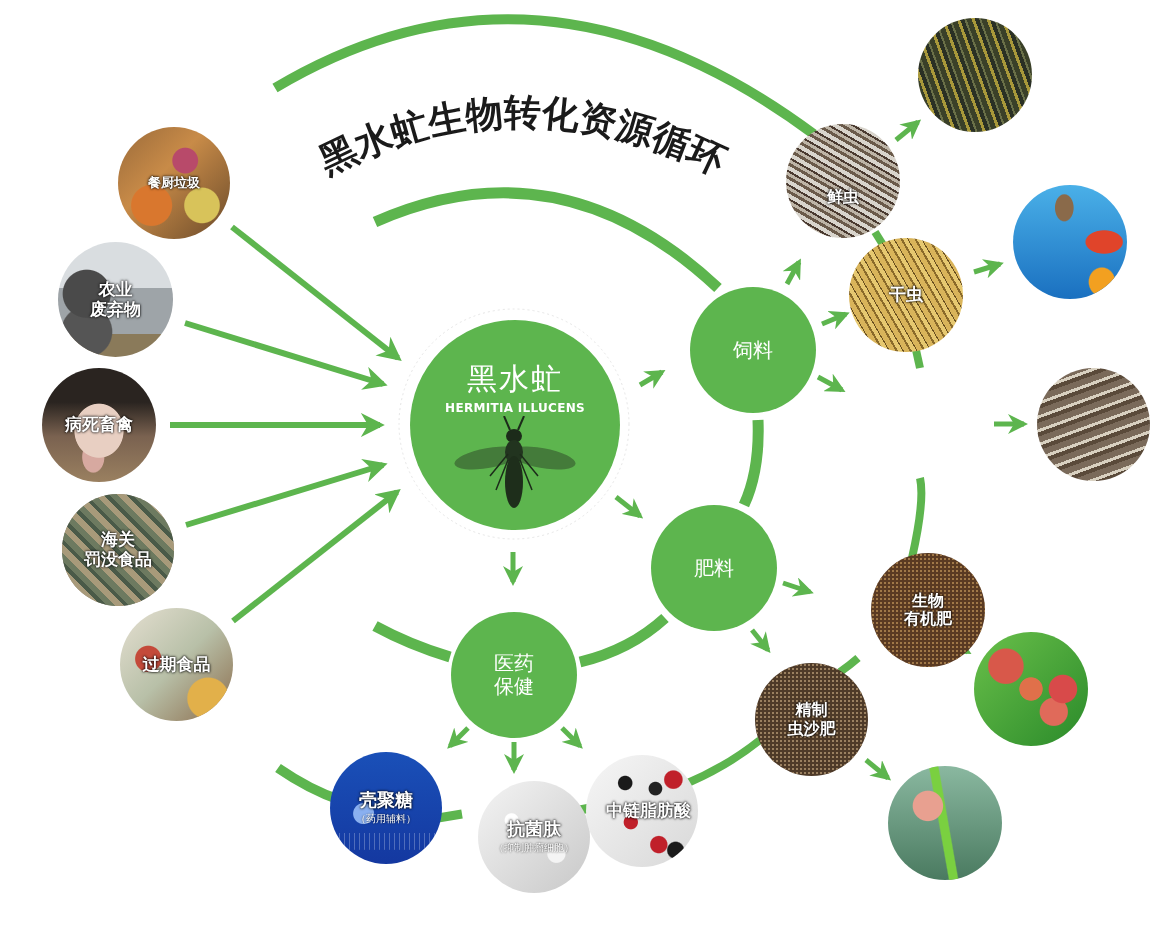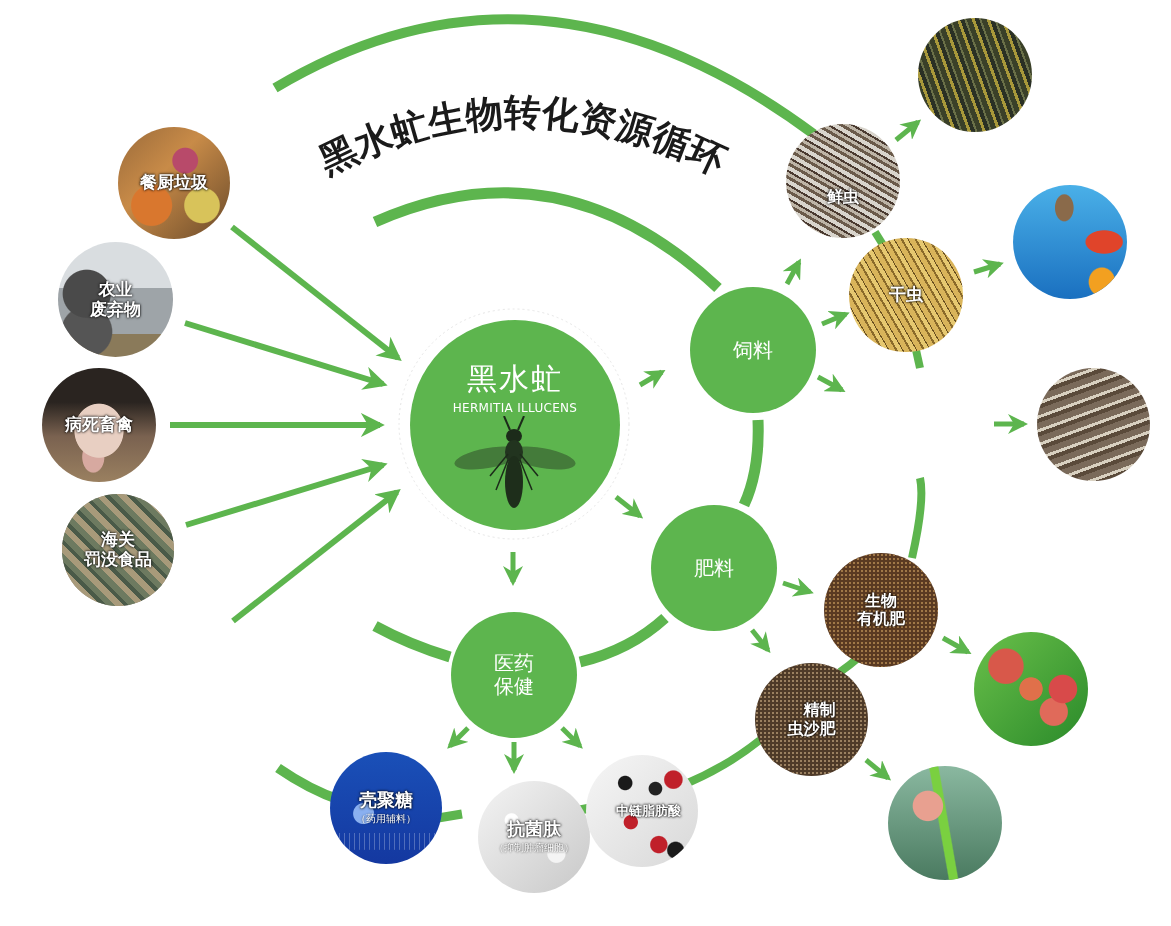--- a/index.html
+++ b/index.html
@@ -73,55 +73,59 @@
     <textPath href="#titlearc" startOffset="50%" text-anchor="middle" id="title-path">黑水虻生物转化资源循环</textPath>
   </text>
 
   <circle cx="514" cy="424" r="115" fill="none" stroke="#e6e6e6" stroke-width="1" stroke-dasharray="2 3"></circle>
 </svg>
 
 <div id="canvas">
 
   <div class="node hub" style="left:410px;top:320px;width:210px;height:210px;justify-content:flex-start;padding-top:42px;">
     <span class="lbl" style="font-size:30px;letter-spacing:2px;">黑水虻</span>
-    <span style="font-size:12px;color:#fff;margin-top:4px;letter-spacing:0.3px;z-index:2;position:relative;">HERMITIA ILLUCENS</span>
+    <span style="font-size:12px;color:#fff;margin-top:4px;letter-spacing:0.3px;z-index:2;position:relative;font-weight:bold;">HERMITIA ILLUCENS</span>
     <svg class="fly" width="130" height="100" viewBox="0 0 130 100" style="left:40px;top:96px;">
       <ellipse cx="38" cy="42" rx="34" ry="10" fill="#2f4a2a" opacity="0.55" transform="rotate(-10 38 42)"></ellipse>
       <ellipse cx="92" cy="42" rx="34" ry="10" fill="#2f4a2a" opacity="0.55" transform="rotate(10 92 42)"></ellipse>
       <line x1="60" y1="14" x2="54" y2="0" stroke="#1c2b1a" stroke-width="2"></line>
       <line x1="68" y1="14" x2="74" y2="0" stroke="#1c2b1a" stroke-width="2"></line>
       <ellipse cx="64" cy="20" rx="8" ry="7" fill="#1c2b1a"></ellipse>
       <ellipse cx="64" cy="36" rx="9" ry="12" fill="#22341f"></ellipse>
       <ellipse cx="64" cy="66" rx="9" ry="26" fill="#1e2e1b"></ellipse>
       <g stroke="#1c2b1a" stroke-width="1.5">
         <line x1="58" y1="38" x2="40" y2="60"></line>
           <line x1="70" y1="38" x2="88" y2="60"></line>
         <line x1="58" y1="44" x2="46" y2="74"></line>
           <line x1="70" y1="44" x2="82" y2="74"></line>
       </g>
     </svg>
   </div>
 
   <div class="node" style="left:118px;top:127px;width:112px;height:112px;">
     <div class="tex" style="background:radial-gradient(circle at 60% 30%,#b84a6a 0 12%,transparent 13%),radial-gradient(circle at 30% 70%,#d9772e 0 18%,transparent 19%),radial-gradient(circle at 75% 70%,#d8c35a 0 15%,transparent 16%),linear-gradient(135deg,#9a6a3a,#c88b48 40%,#6a4a2a);"></div>
-    <span class="lbl" style="font-size:17px;">餐厨垃圾</span>
+    <span class="lbl" style="font-size:13px;">餐厨垃圾</span>
   </div>
   <div class="node" style="left:58px;top:242px;width:115px;height:115px;">
     <div class="tex" style="background:radial-gradient(circle at 25% 45%,#4a4a4a 0 22%,transparent 23%),radial-gradient(circle at 25% 78%,#555 0 20%,transparent 21%),linear-gradient(180deg,#d9dde0 0 40%,#9ea4a8 40% 80%,#8a7a5a 80%);"></div>
     <span class="lbl" style="font-size:17px;">农业
 废弃物</span>
   </div>
   <div class="node" style="left:42px;top:368px;width:114px;height:114px;">
     <div class="tex" style="background:radial-gradient(ellipse at 50% 55%,#e8cfc2 0 30%,transparent 31%),radial-gradient(ellipse at 45% 78%,#d7a9a0 0 12%,transparent 13%),linear-gradient(180deg,#2a2420 0 30%,#7a6250 60%,#9a8060);"></div>
     <span class="lbl" style="font-size:17px;">病死畜禽</span>
   </div>
   <div class="node" style="left:62px;top:494px;width:112px;height:112px;">
     <div class="tex" style="background:repeating-linear-gradient(45deg,#6d7a60 0 6px,#a89a7a 6px 12px,#4a5a48 12px 16px),#8a8070;"></div>
     <span class="lbl" style="font-size:17px;">海关
 罚没食品</span>
+  </div>
+  <div class="node" style="left:120px;top:608px;width:113px;height:113px;">
+    <div class="tex" style="background:radial-gradient(circle at 78% 80%,#e2b04a 0 16%,transparent 17%),radial-gradient(circle at 25% 45%,#c44a3a 0 12%,transparent 13%),linear-gradient(135deg,#e6e0d2,#b8c0a8 50%,#8a6a4a);"></div>
+    <span class="lbl" style="font-size:17px;">过期食品</span>
   </div>
 
   <div class="node hub" style="left:690px;top:287px;width:126px;height:126px;">
     <span class="lbl">饲料</span>
   </div>
   <div class="node hub" style="left:651px;top:505px;width:126px;height:126px;">
     <span class="lbl">肥料</span>
   </div>
   <div class="node hub" style="left:451px;top:612px;width:126px;height:126px;">
     <span class="lbl">医药
@@ -140,28 +144,28 @@
   <div class="node" style="left:918px;top:18px;width:114px;height:114px;">
     <div class="tex" style="background:repeating-linear-gradient(70deg,#3a4028 0 5px,#a8983a 5px 8px,#2a3024 8px 12px,#6a7048 12px 14px);"></div>
   </div>
   <div class="node" style="left:1013px;top:185px;width:114px;height:114px;">
     <div class="tex" style="background:radial-gradient(ellipse at 80% 50%,#e0442a 0 14%,transparent 15%),radial-gradient(ellipse at 78% 85%,#f2a020 0 10%,transparent 11%),radial-gradient(ellipse at 45% 20%,#8a6a4a 0 10%,transparent 11%),linear-gradient(180deg,#4ab0e8,#1a70c0);"></div>
   </div>
   <div class="node" style="left:1037px;top:368px;width:113px;height:113px;">
     <div class="tex" style="background:repeating-linear-gradient(160deg,#7a6a5a 0 6px,#d8d0c0 6px 9px,#5a4a3a 9px 13px);"></div>
   </div>
 
-  <div class="node" style="left:824px;top:553px;width:114px;height:114px;">
+  <div class="node" style="left:871px;top:553px;width:114px;height:114px;">
     <div class="tex" style="background:radial-gradient(circle,#a07848 1px,transparent 1.5px) 0 0/4px 4px,#5a3a22;"></div>
     <span class="lbl" style="font-size:16px;">生物
 有机肥</span>
   </div>
   <div class="node" style="left:755px;top:663px;width:113px;height:113px;">
     <div class="tex" style="background:radial-gradient(circle,#9a8060 1px,transparent 1.5px) 0 0/4px 4px,#4e3a28;"></div>
-    <span class="lbl" style="font-size:16px;text-align:right;">精制
+    <span class="lbl" style="font-size:16px;">精制
 虫沙肥</span>
   </div>
 
   <div class="node" style="left:974px;top:632px;width:114px;height:114px;">
     <div class="tex" style="background:radial-gradient(circle at 28% 30%,#d8584a 0 15%,transparent 16%),radial-gradient(circle at 50% 50%,#e0704a 0 14%,transparent 15%),radial-gradient(circle at 78% 50%,#d84a4a 0 13%,transparent 14%),radial-gradient(circle at 70% 70%,#e06a5a 0 12%,transparent 13%),linear-gradient(135deg,#6ac04a,#2a8a2a);"></div>
   </div>
   <div class="node" style="left:888px;top:766px;width:114px;height:114px;">
     <div class="tex" style="background:radial-gradient(ellipse at 35% 35%,#e8a090 0 14%,transparent 15%),linear-gradient(80deg,transparent 45%,#7ad040 46% 52%,transparent 53%),linear-gradient(180deg,#8ab8a0,#4a7a60);"></div>
   </div>
 
@@ -170,16 +174,16 @@
     <span class="lbl" style="font-size:18px;">壳聚糖</span>
     <span class="sub">（药用辅料）</span>
   </div>
   <div class="node" style="left:478px;top:781px;width:112px;height:112px;">
     <div class="tex" style="background:radial-gradient(circle at 30% 35%,#ffffff 0 6%,transparent 7%),radial-gradient(circle at 70% 65%,#f4f4f4 0 8%,transparent 9%),linear-gradient(135deg,#f4f4f4,#c8c8c8);"></div>
     <span class="lbl" style="font-size:18px;">抗菌肽</span>
     <span class="sub">（抑制肿瘤细胞）</span>
   </div>
   <div class="node" style="left:586px;top:755px;width:112px;height:112px;">
     <div class="tex" style="background:radial-gradient(circle at 35% 25%,#1a1a1a 0 6%,transparent 7%),radial-gradient(circle at 62% 30%,#222 0 6%,transparent 7%),radial-gradient(circle at 78% 22%,#c0202a 0 7%,transparent 8%),radial-gradient(circle at 40% 60%,#c0202a 0 7%,transparent 8%),radial-gradient(circle at 65% 80%,#c0202a 0 7%,transparent 8%),radial-gradient(circle at 80% 85%,#1a1a1a 0 6%,transparent 7%),linear-gradient(135deg,#f6f6f6,#d8d8d8);"></div>
-    <span class="lbl" style="font-size:13px;margin-left:13px;">中链脂肪酸</span>
+    <span class="lbl" style="font-size:17px;margin-left:13px;">中链脂肪酸</span>
   </div>
 
 </div>
 
 </body></html>

